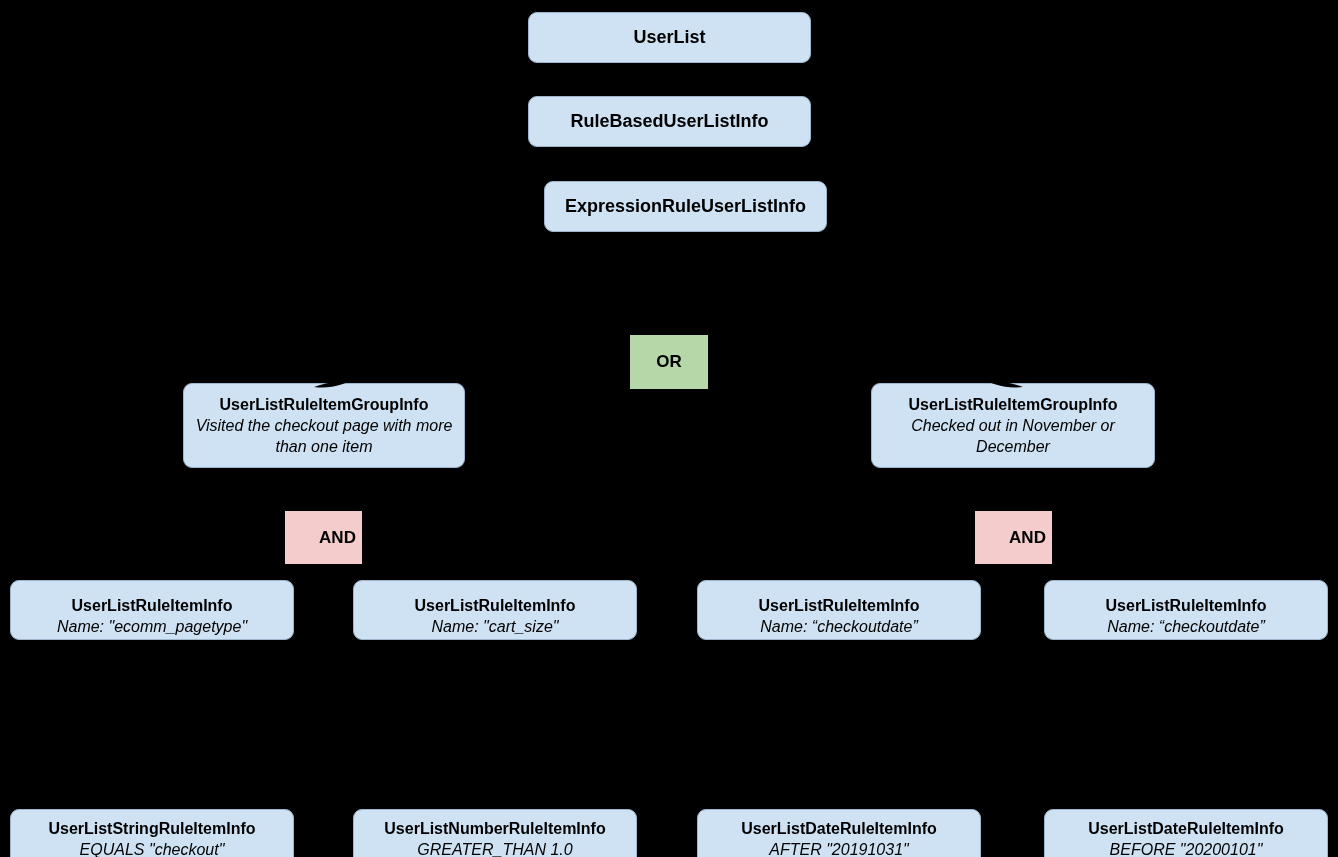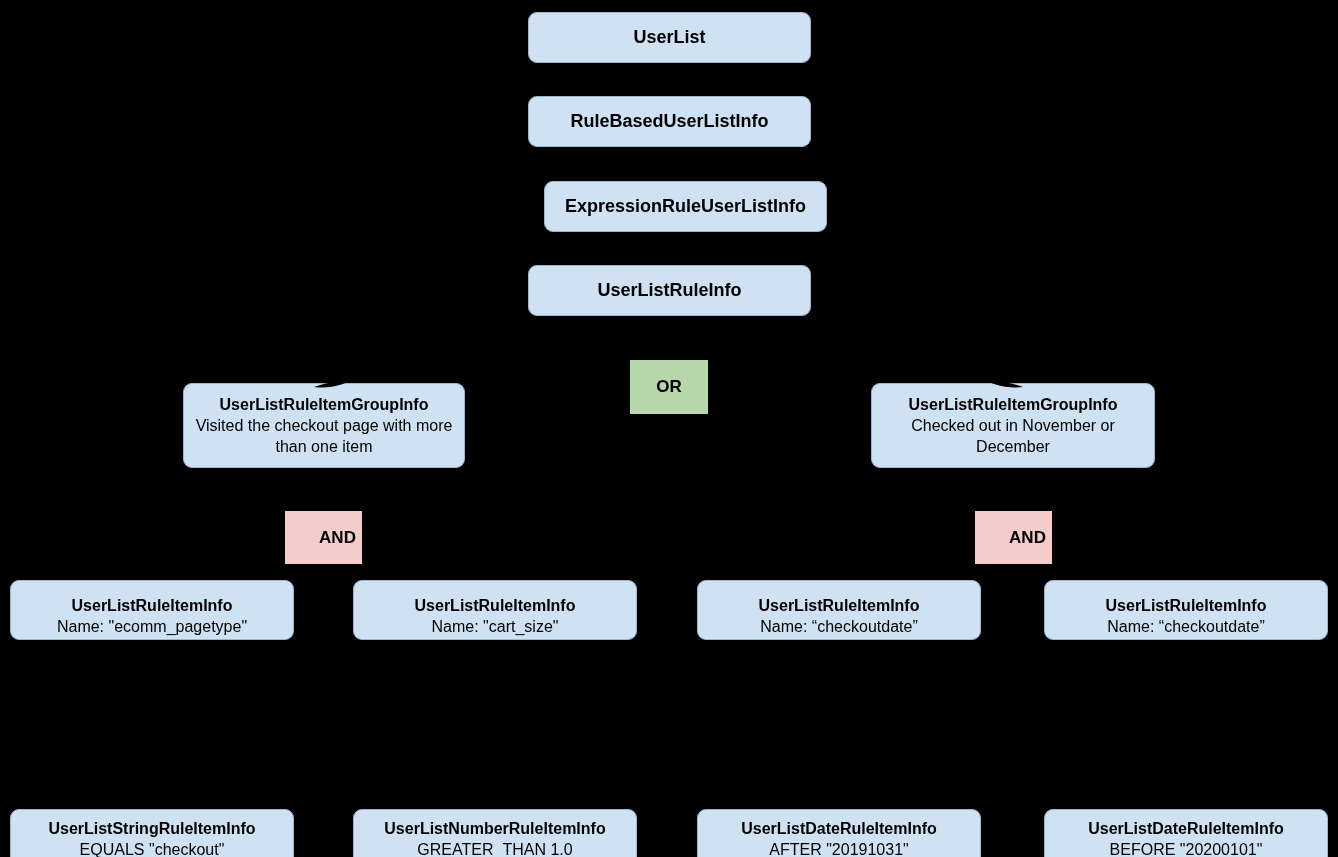--- a/index.html
+++ b/index.html
@@ -19,21 +19,21 @@
     display: flex;
     flex-direction: column;
     align-items: center;
     justify-content: center;
     text-align: center;
     color: var(--text, #000);
     box-sizing: border-box;
     padding: 2px 8px;
   }
   .node .title { font-weight: bold; font-size: 16px; line-height: 21px; }
-  .node .subtitle { font-size: 16px; line-height: 21px; }
+  .node .subtitle { font-style: italic; font-size: 16px; line-height: 21px; }
   .chain-node .title { font-size: 18px; }
   .op {
     position: absolute;
     display: flex;
     align-items: center;
     justify-content: center;
     font-weight: bold;
     font-size: 17px;
     color: var(--text, #000);
     box-sizing: border-box;
@@ -43,21 +43,21 @@
   .arrowhead { position: absolute; width: 44px; height: 14px; }
   .arrowhead svg { display: block; }
   .arrowhead.flip { transform: scaleX(-1); }
 
   
   .chain-node { left: 528px; width: 283px; height: 51px; }
   #chain0 { top: 12px; }
   #chain1 { top: 96px; }
   #chain2 { top: 181px; margin-left: 16px; }
   #chain3 { top: 265px; }
-  #or-node { left: 630px; top: 360px; width: 78px; height: 54px; }
+  #or-node { left: 630px; top: 335px; width: 78px; height: 54px; }
   .group-node { top: 383px; height: 85px; }
   #group0 { left: 183px; width: 282px; }
   #group1 { left: 871px; width: 284px; }
   #ah0 { left: 314px; top: 376px; }
   #ah1 { left: 979px; top: 376px; }
   .and-op { top: 511px; width: 77px; height: 53px; }
   #and0 { left: 285px; }
   #and1 { left: 975px; }
   .rule-node { top: 580px; height: 60px; justify-content: flex-end; }
   .leaf-node { top: 809px; height: 60px; }
@@ -72,23 +72,20 @@
 <div class="canvas">
 
   <div id="chain0" class="node chain-node">
     <span class="title">UserList</span>
   </div>
   <div id="chain1" class="node chain-node">
     <span class="title">RuleBasedUserListInfo</span>
   </div>
   <div id="chain2" class="node chain-node">
     <span class="title">ExpressionRuleUserListInfo</span>
-  </div>
-  <div id="chain3" class="node chain-node">
-    <span class="title">UserListRuleInfo</span>
   </div>
 
   <div id="or-node" class="op op-or">OR</div>
 
   <div id="group0" class="node group-node">
     <span class="title">UserListRuleItemGroupInfo</span>
     <span class="subtitle">Visited the checkout page with more than one item</span>
   </div>
   <div id="group1" class="node group-node">
     <span class="title">UserListRuleItemGroupInfo</span>

